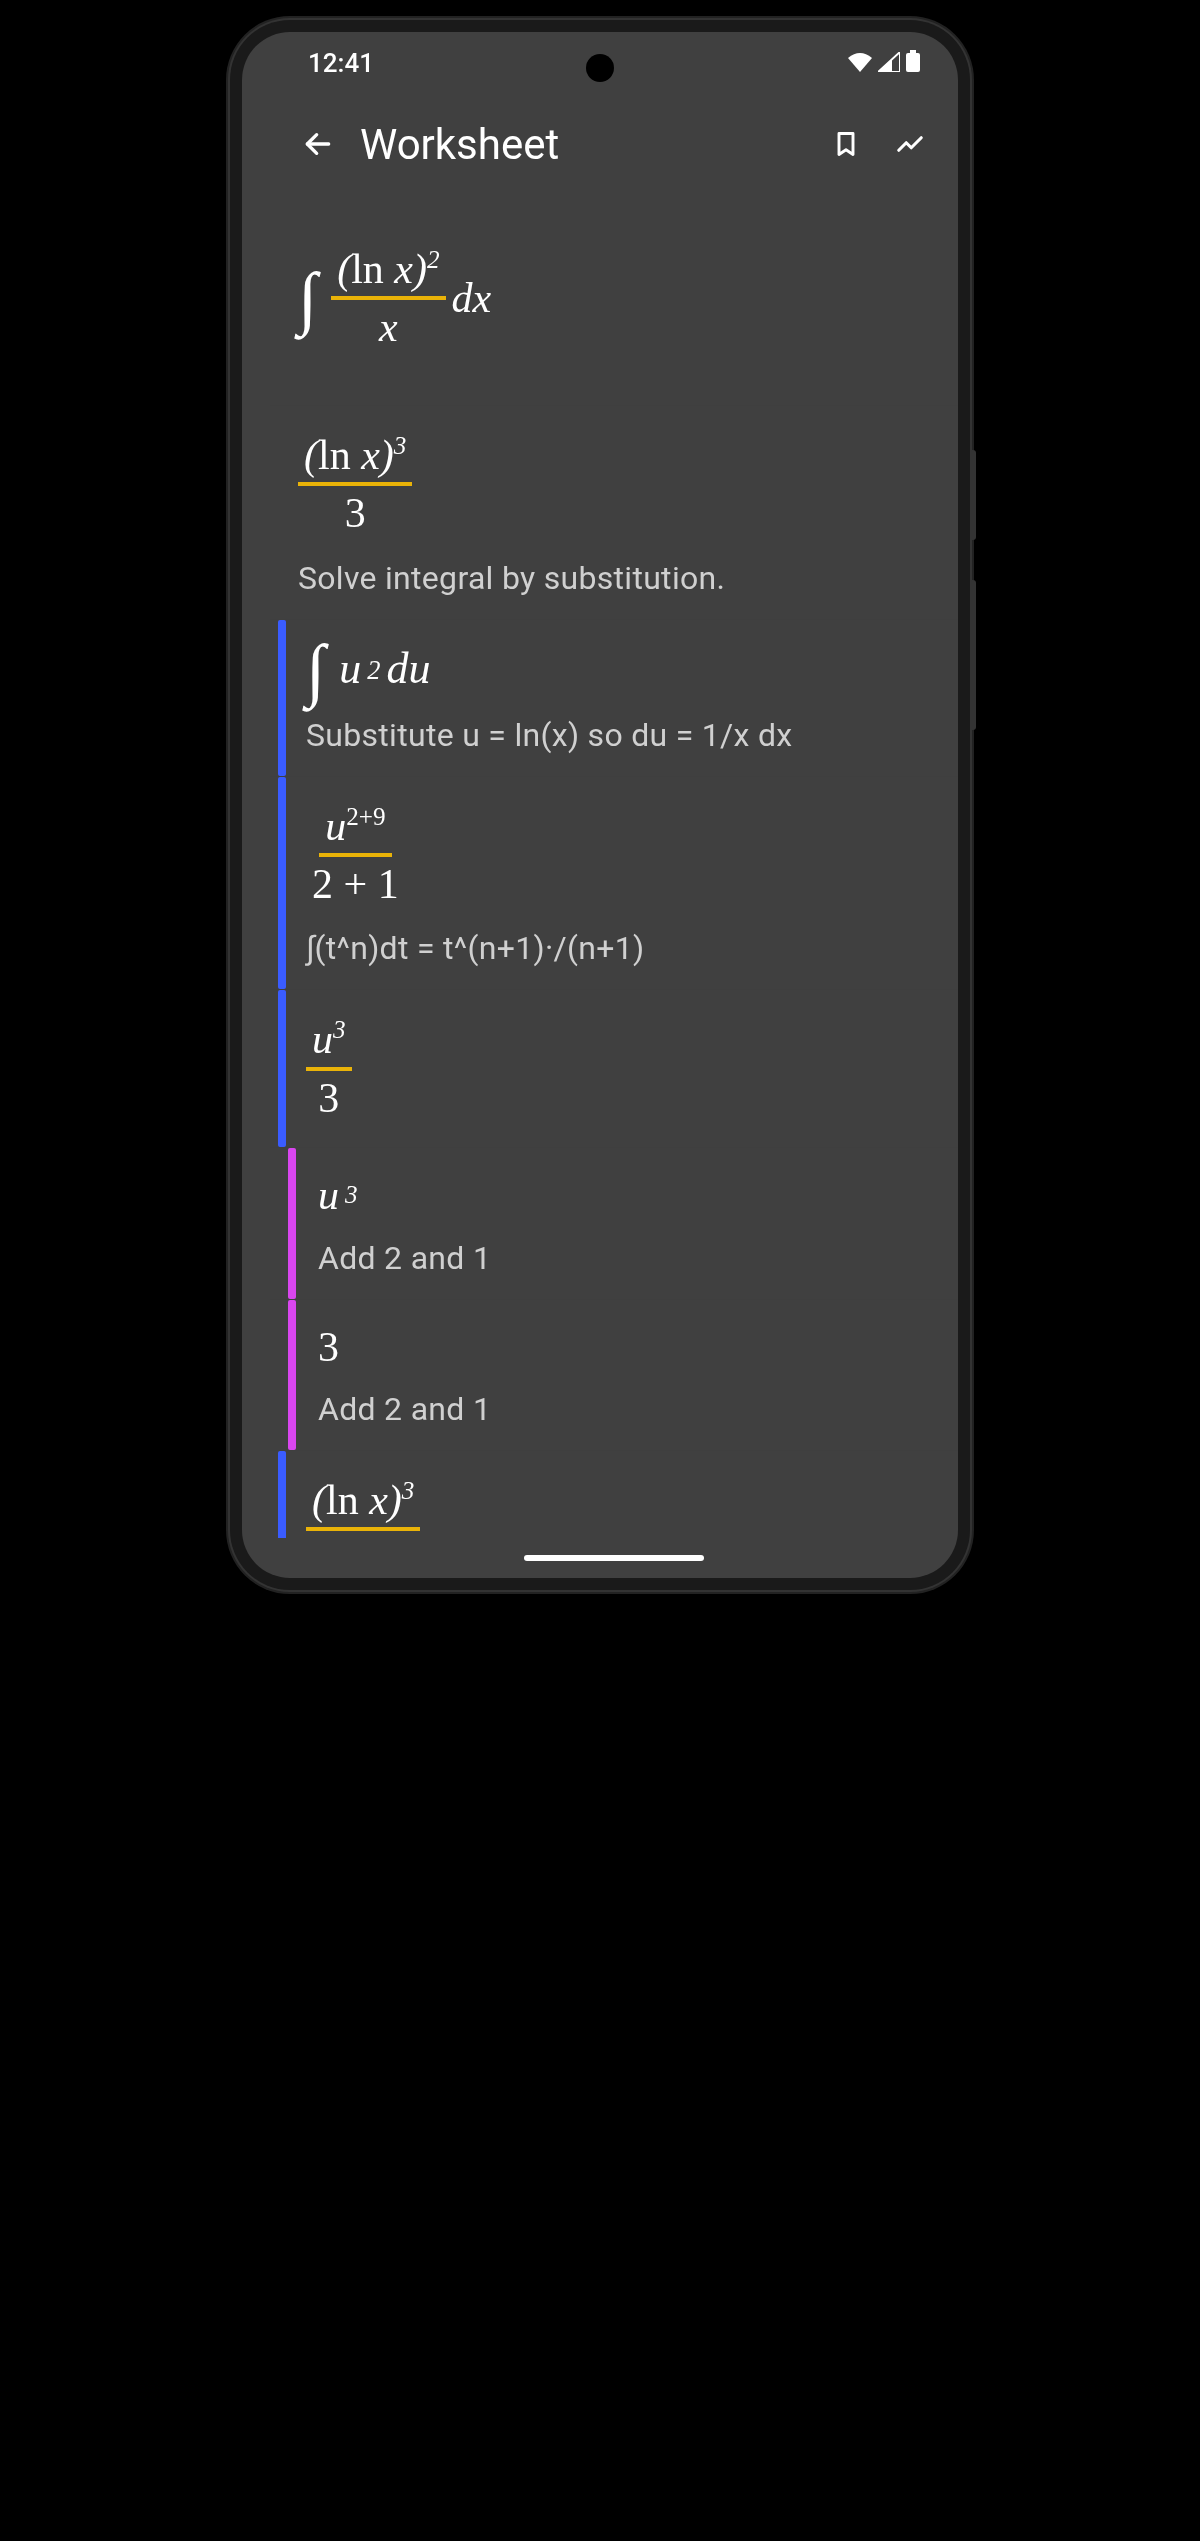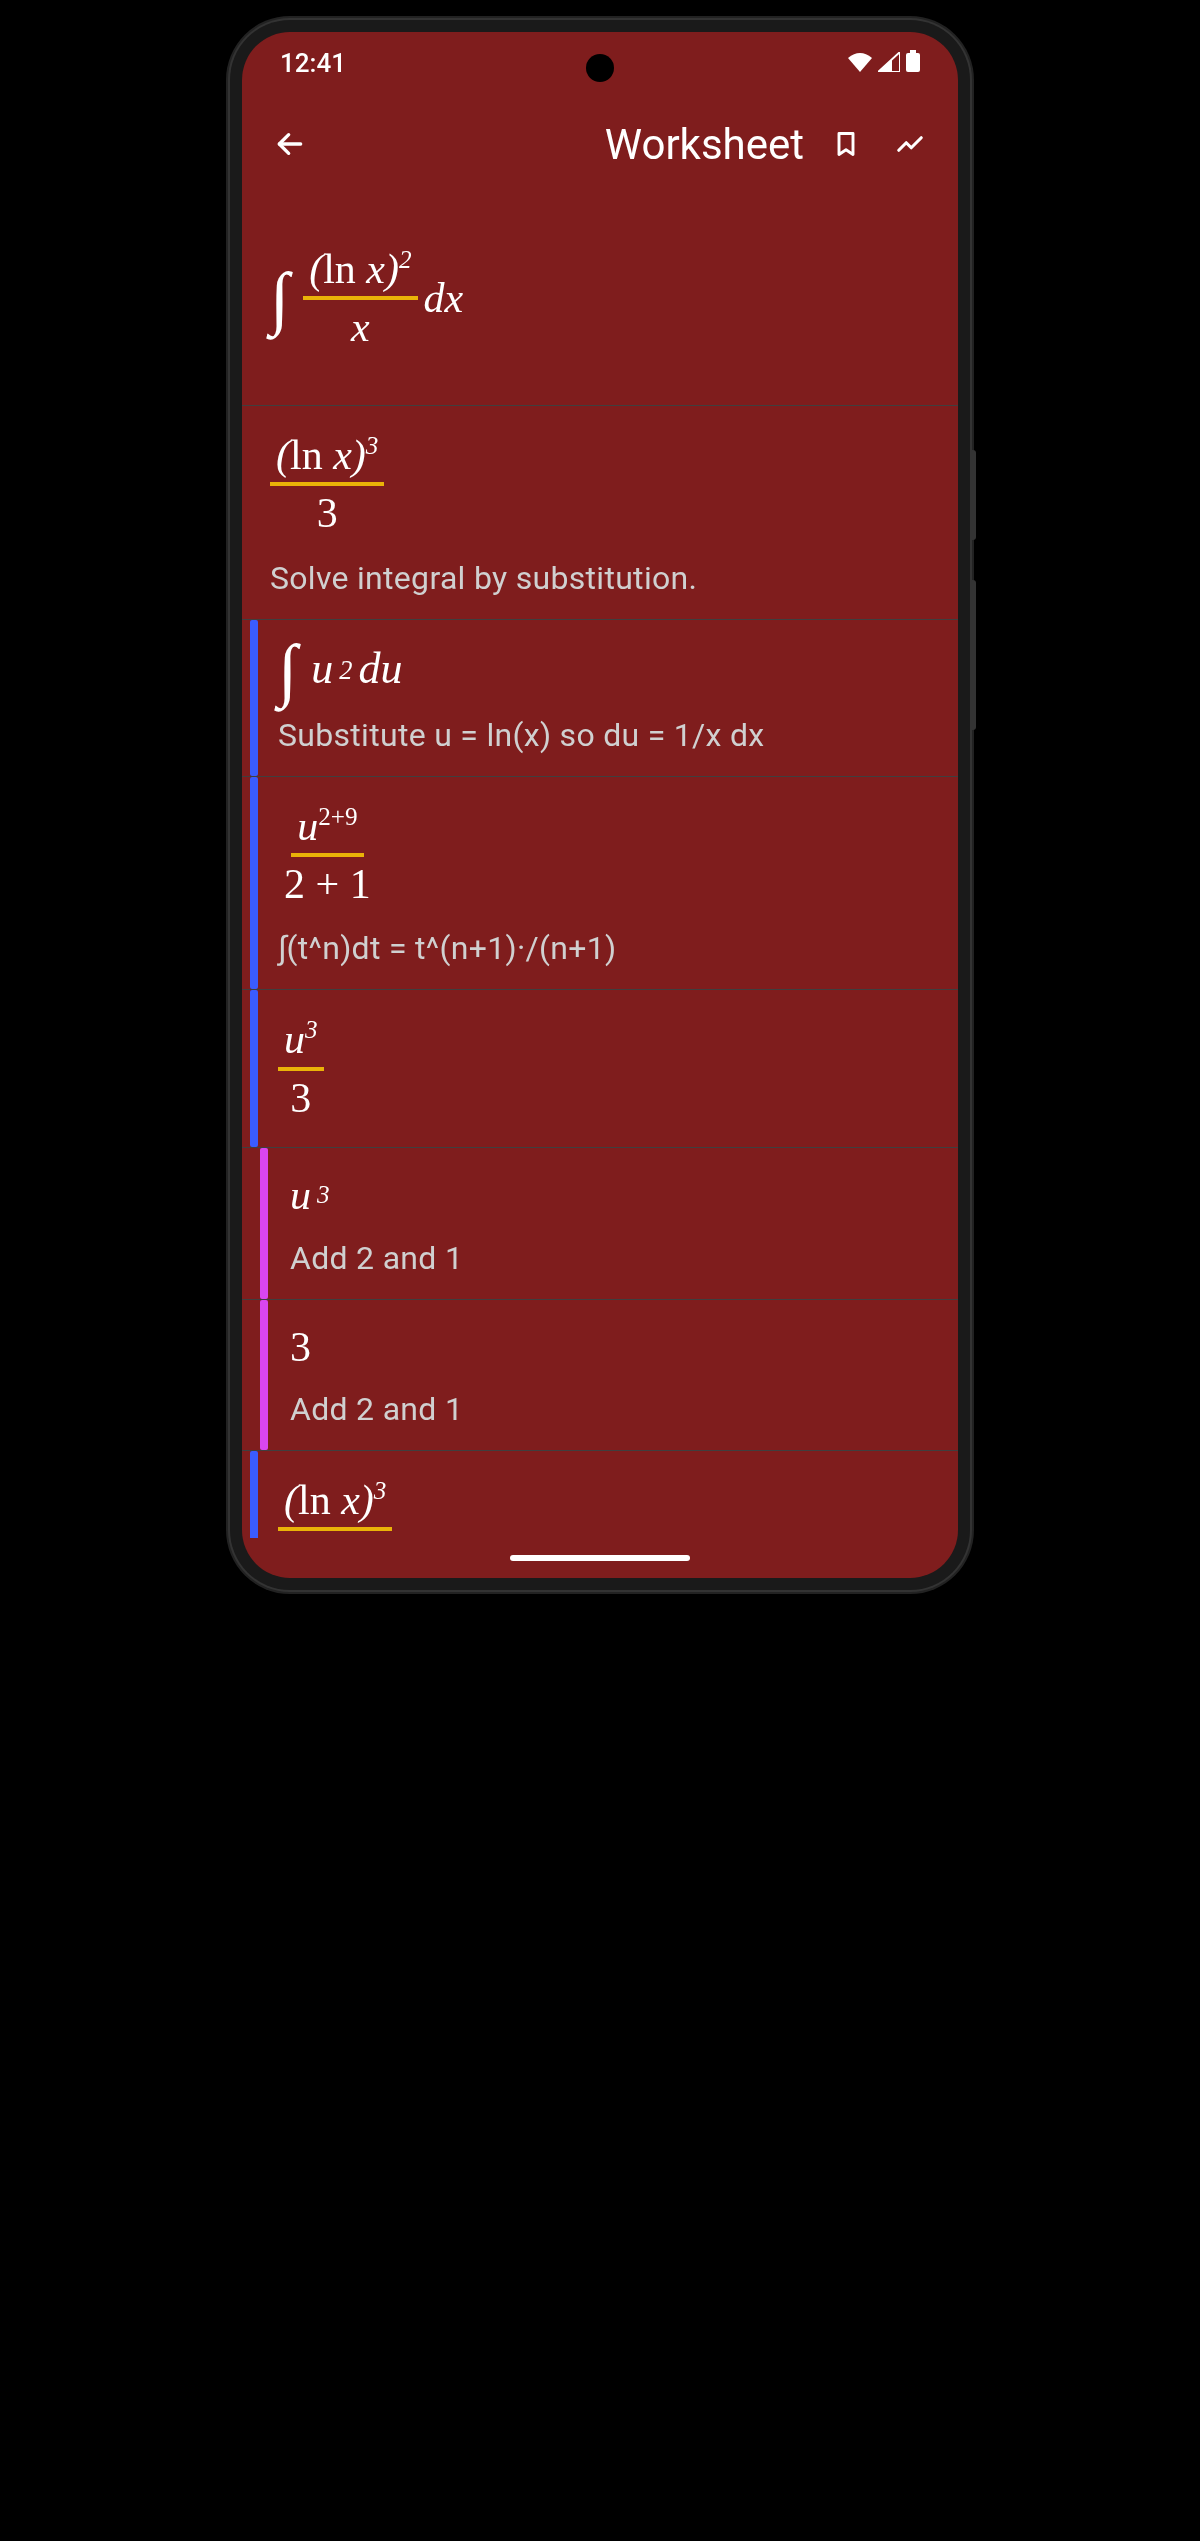--- a/index.html
+++ b/index.html
@@ -27,26 +27,27 @@
     right: -6px;
     width: 6px;
     background: #333;
     border-radius: 0 3px 3px 0;
   }
   .phone-side-btn.b1 { top: 430px; height: 90px; }
   .phone-side-btn.b2 { top: 560px; height: 150px; }
   .phone-screen {
     width: 100%;
     height: 100%;
-    background: #7f1d1d;
+    background: #404040;
     border-radius: 48px;
     overflow: hidden;
     position: relative;
     display: flex;
     flex-direction: column;
+    padding-left: 28px;
   }
   .camera-notch {
     position: absolute;
     top: 22px;
     left: 50%;
     transform: translateX(-50%);
     width: 28px;
     height: 28px;
     background: #000;
     border-radius: 50%;
@@ -66,21 +67,21 @@
   .app-bar {
     height: 100px;
     display: flex;
     align-items: center;
     padding: 0 26px;
     color: #fff;
     gap: 20px;
   }
   .app-bar .title {
     flex: 1;
-    text-align: right;
+    text-align: left;
     font-size: 42px;
     font-weight: 400;
   }
   .icon-btn {
     width: 44px;
     height: 44px;
     display: flex;
     align-items: center;
     justify-content: center;
     cursor: pointer;

